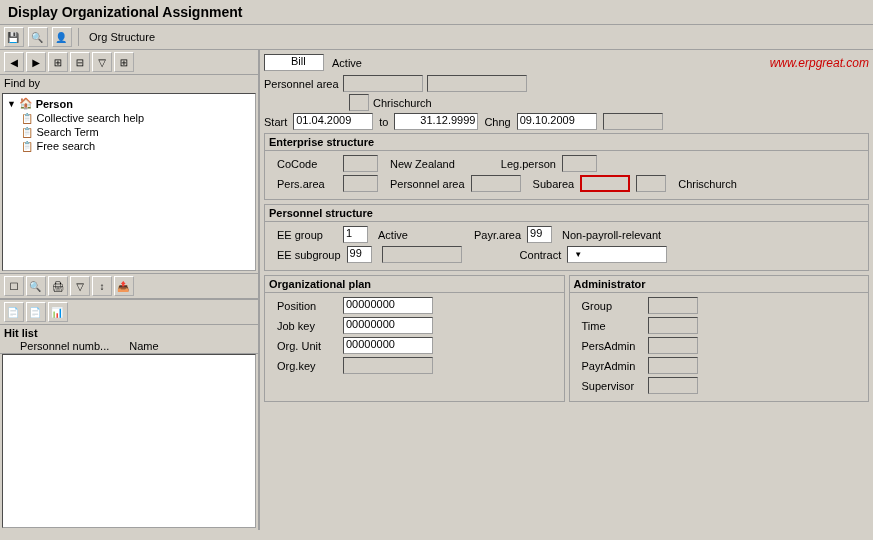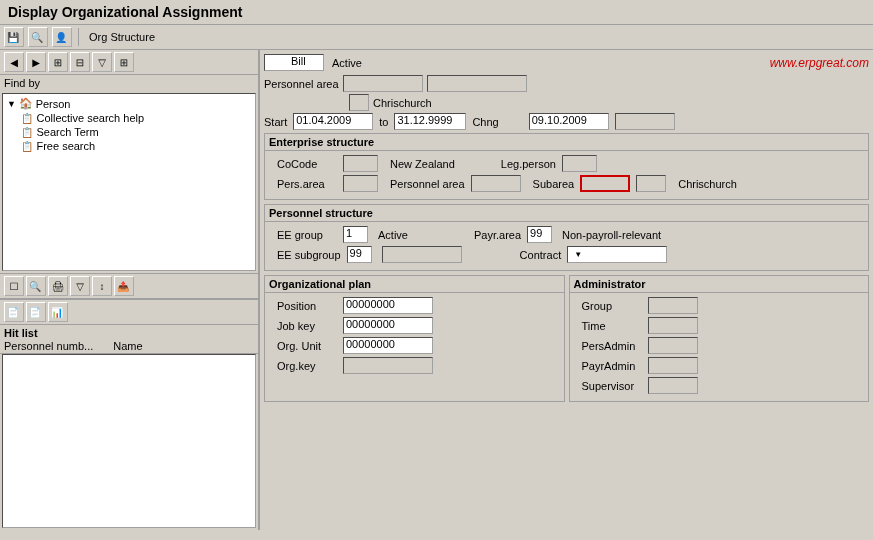--- a/index.html
+++ b/index.html
@@ -120,21 +120,21 @@
     .hit-list-label {
       padding: 2px 4px 0 4px;
       font-size: 11px;
       font-weight: bold;
     }
 
     .hit-list-header {
       display: flex;
       background: #d4d0c8;
       border-bottom: 1px solid #a0a0a0;
-      padding: 1px 4px;
+      padding: 1px 20px;
       gap: 20px;
       font-size: 11px;
     }
 
     .hit-list-body {
       flex: 1;
       background: #fff;
       margin: 0 2px 2px 2px;
       border: 1px inset #a0a0a0;
     }
@@ -294,21 +294,21 @@
       <div class="toolbar-icon">⊞</div>
     </div>
 
     <div class="find-by-label">Find by</div>
 
     <div class="tree-area">
 
       <div class="tree-item">
         <span class="expand-arrow">▼</span>
         <span class="tree-person">🏠</span>
-        <span style="font-weight:normal;">Person</span>
+        <span style="font-weight:bold;">Person</span>
       </div>
 
       <div class="tree-item tree-indent">
         <span class="tree-list">📋</span>
         <span>Collective search help</span>
       </div>
 
       <div class="tree-item tree-indent">
         <span class="tree-list">📋</span>
         <span>Search Term</span>
@@ -359,23 +359,23 @@
 
     <div class="pers-row">
       <span class="input-gray" style="width:20px;margin-left:85px;"></span>
       <span class="label">Chrischurch</span>
     </div>
 
     <div class="form-row">
       <span class="label">Start</span>
       <span class="input-field" style="width:80px;">01.04.2009</span>
       <span class="label">to</span>
-      <span class="input-field" style="width:72px;">31.12.9999</span>
+      <span class="input-field" style="width:84px;text-align:right;">31.12.9999</span>
       <span class="label">Chng</span>
-      <span class="input-field" style="width:80px;margin-left:24px;">09.10.2009</span>
+      <span class="input-field" style="width:80px;">09.10.2009</span>
       <span class="input-gray" style="width:60px;"></span>
     </div>
 
     <div class="section">
       <div class="section-title">Enterprise structure</div>
       <div class="section-content">
 
         <div class="form-row">
           <span class="form-label">CoCode</span>
           <span class="input-gray" style="width:35px;"></span>

